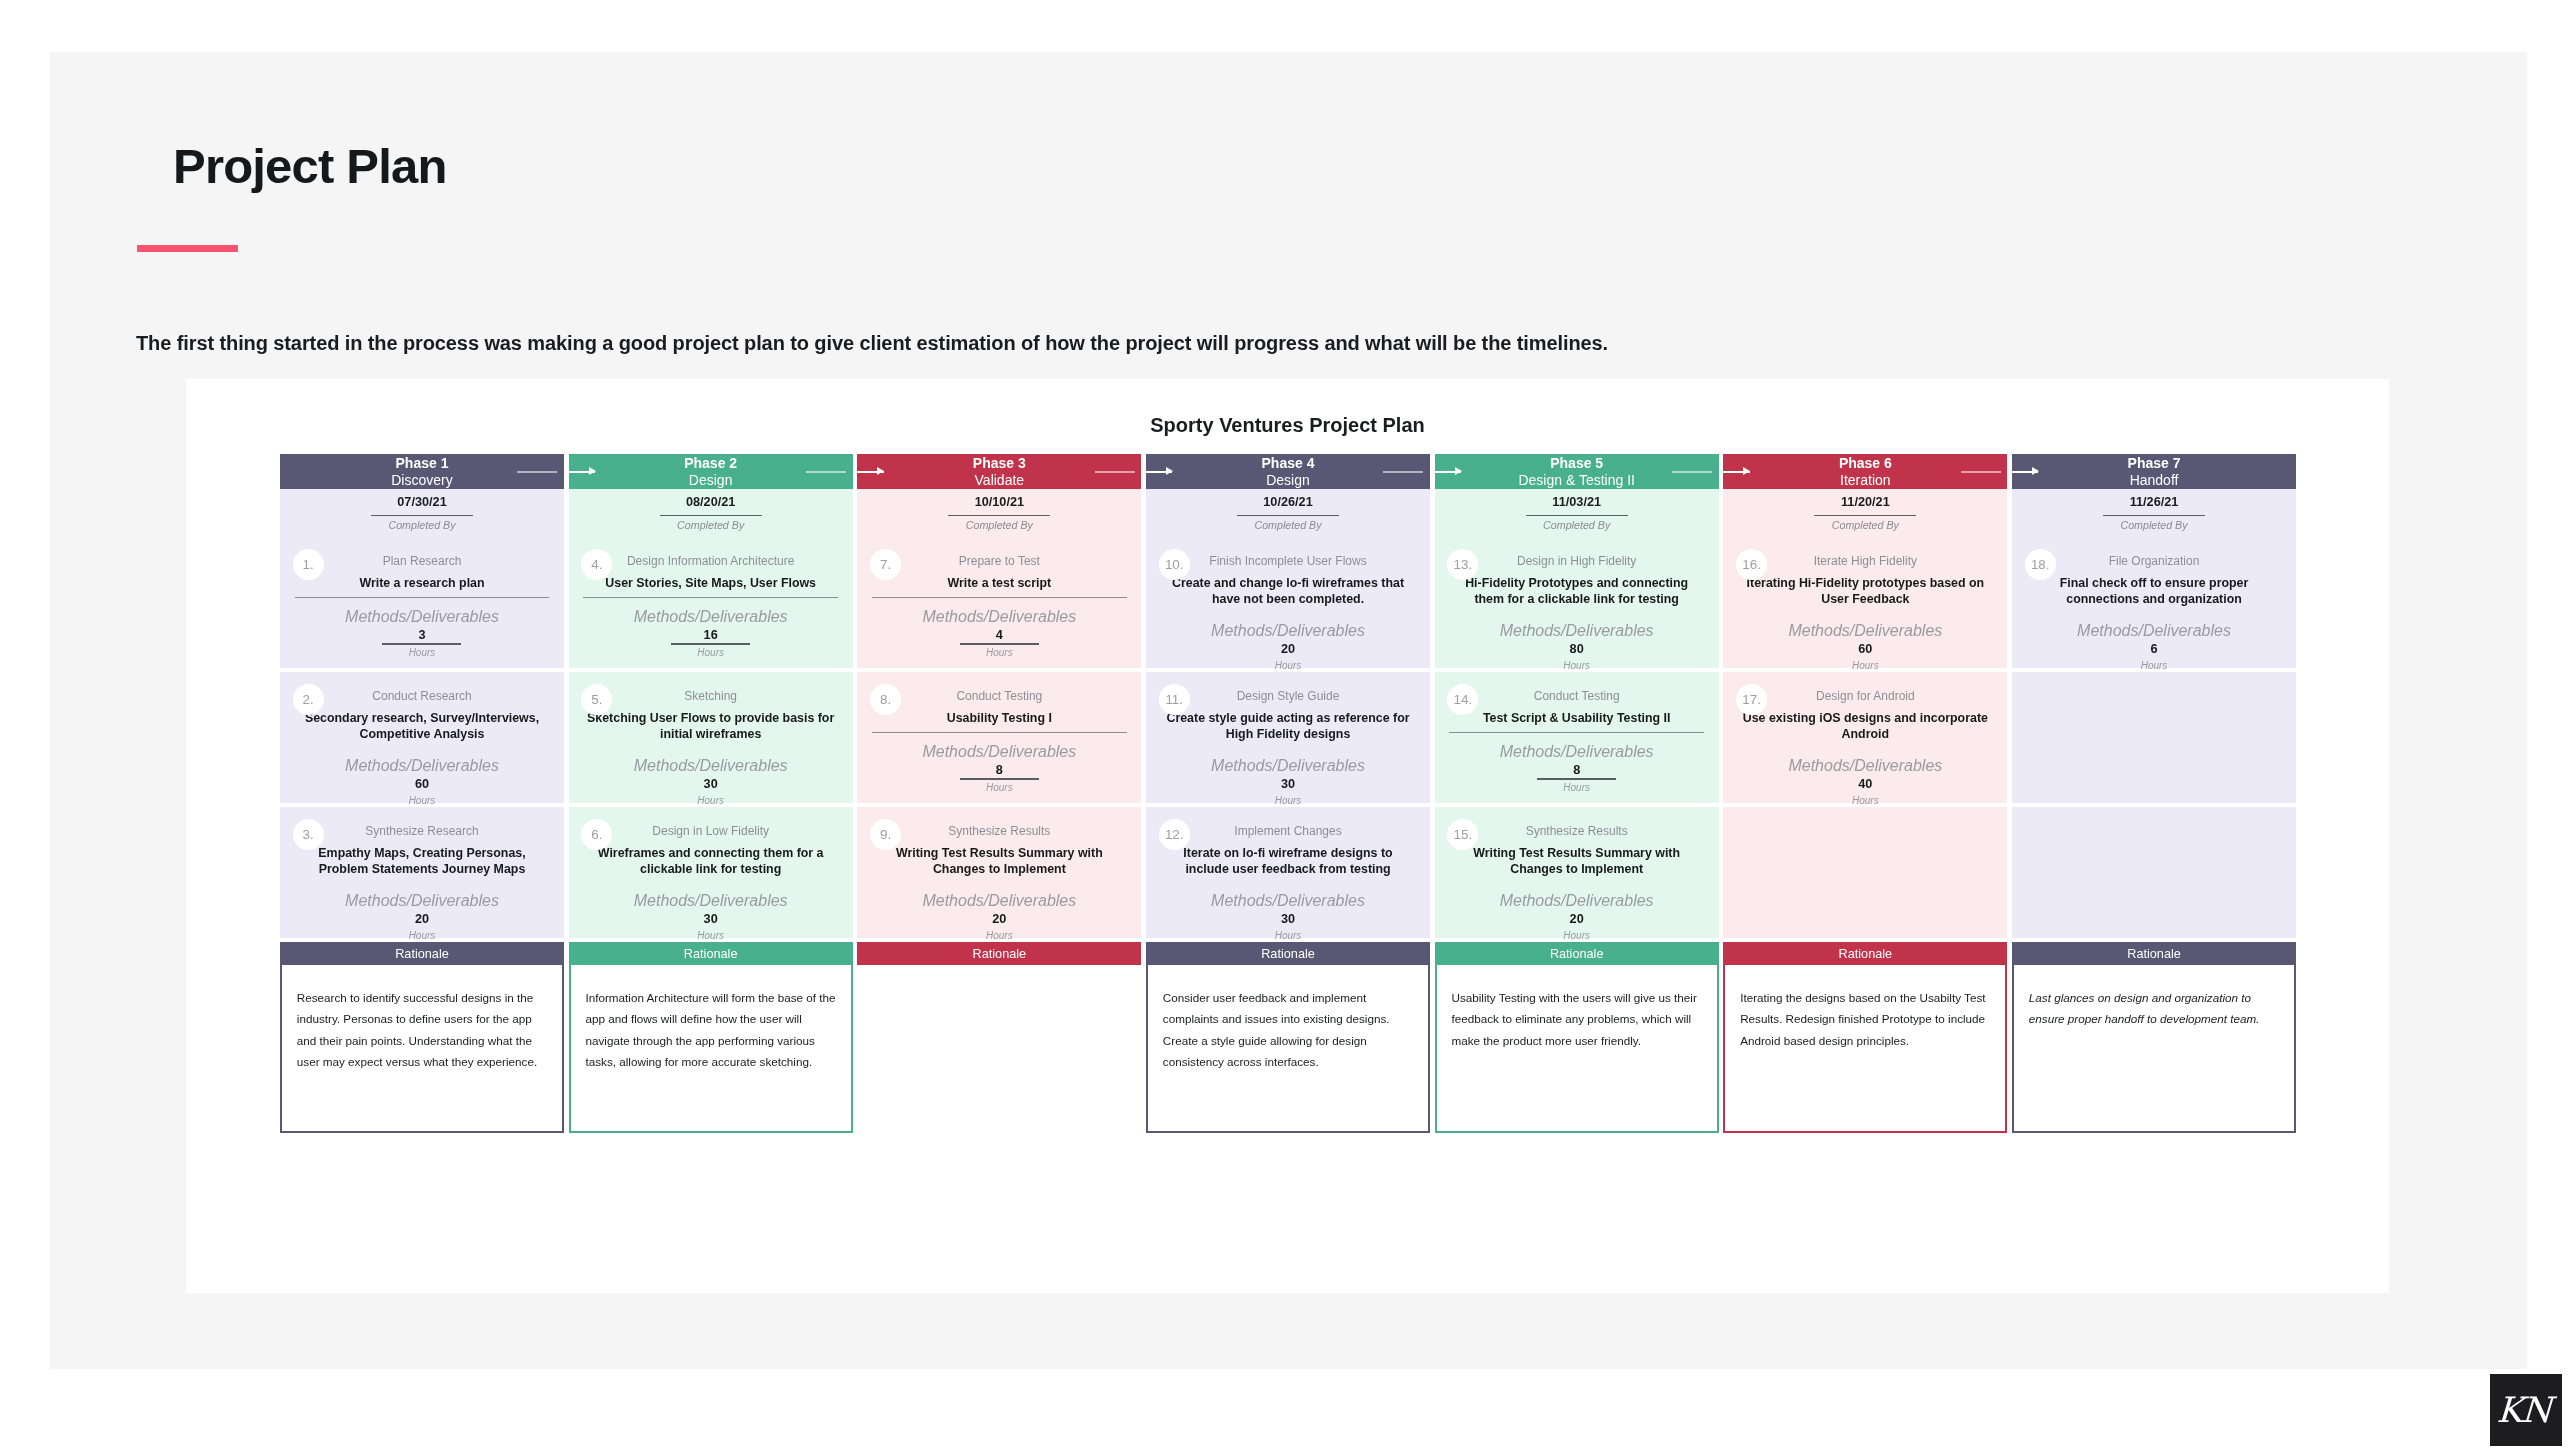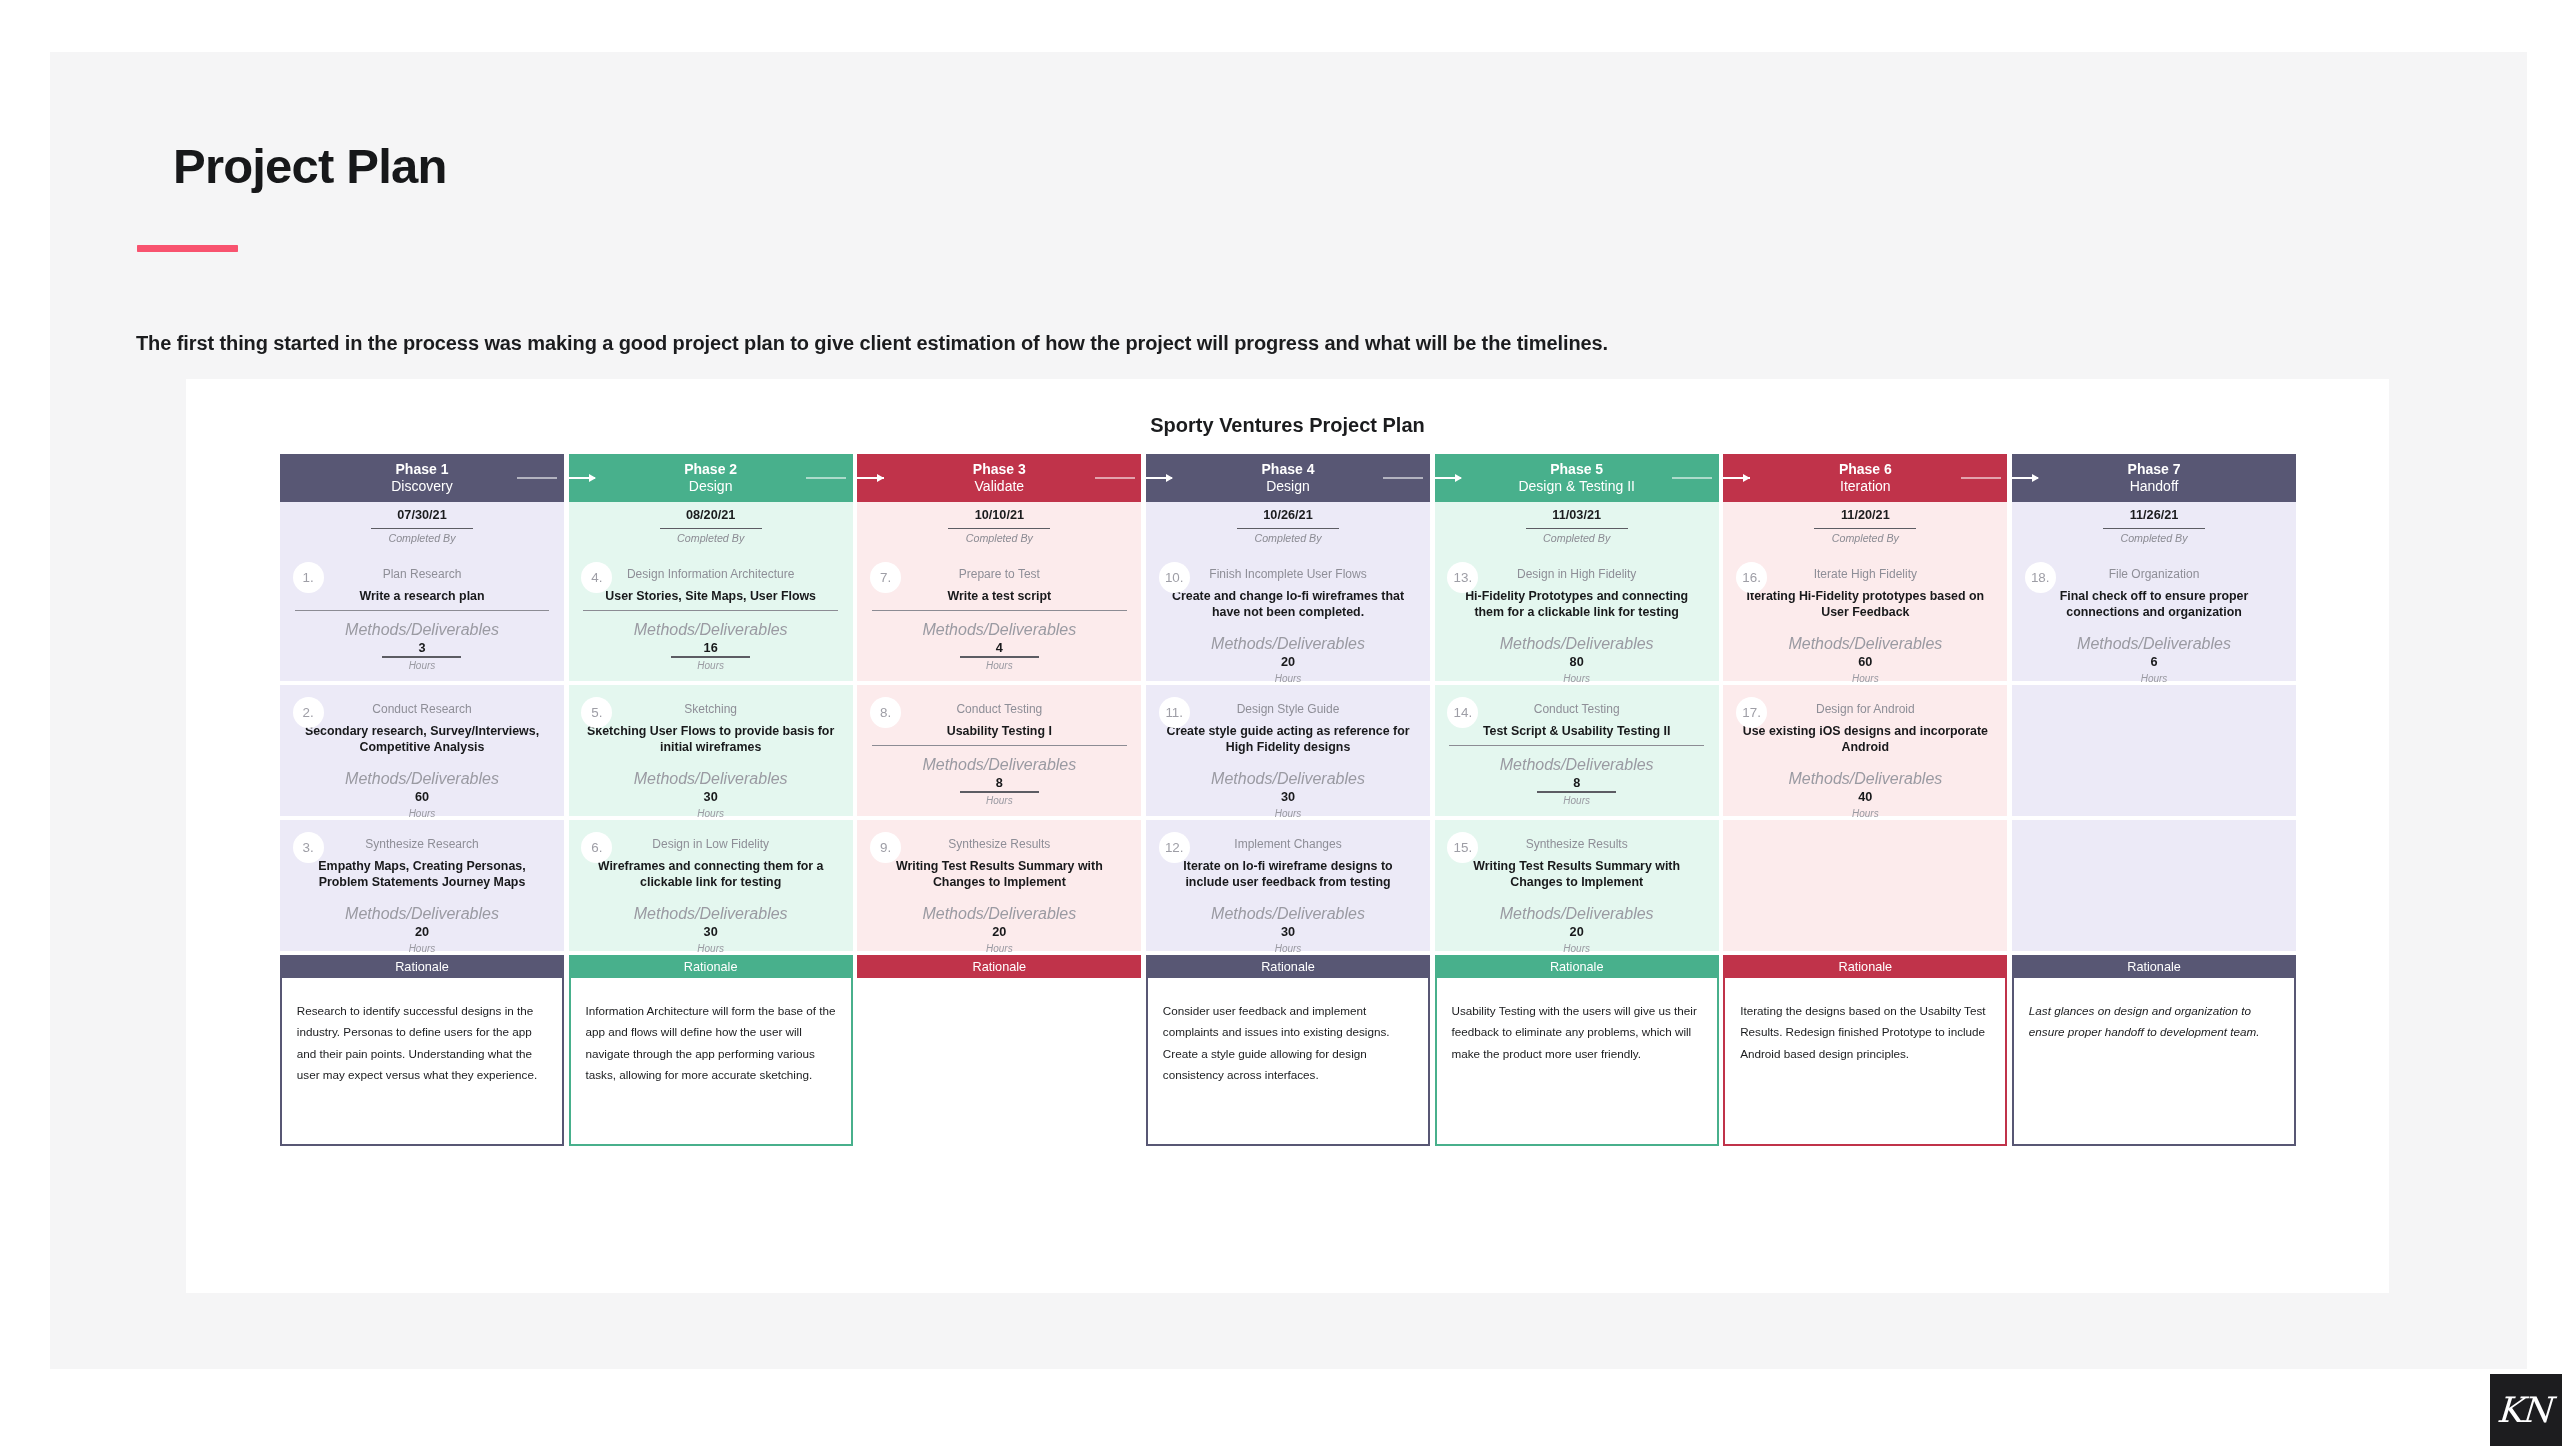--- a/index.html
+++ b/index.html
@@ -60,21 +60,21 @@
   .phase-col {
     flex: 1 1 0;
     display: flex;
     flex-direction: column;
     min-width: 0;
   }
 
   
   .phase-head {
     position: relative;
-    height: 48px;
+    height: 35px;
     display: flex; flex-direction: column;
     align-items: center; justify-content: center;
     color: #ffffff;
     overflow: visible;
   }
   .phase-head .pnum { font-size: 14px; font-weight: 700; line-height: 1.18; }
   .phase-head .pname { font-size: 14px; font-weight: 400; line-height: 1.18; }
   
   .arrow-in {
     position: absolute; left: -4.7px; top: 50%;

